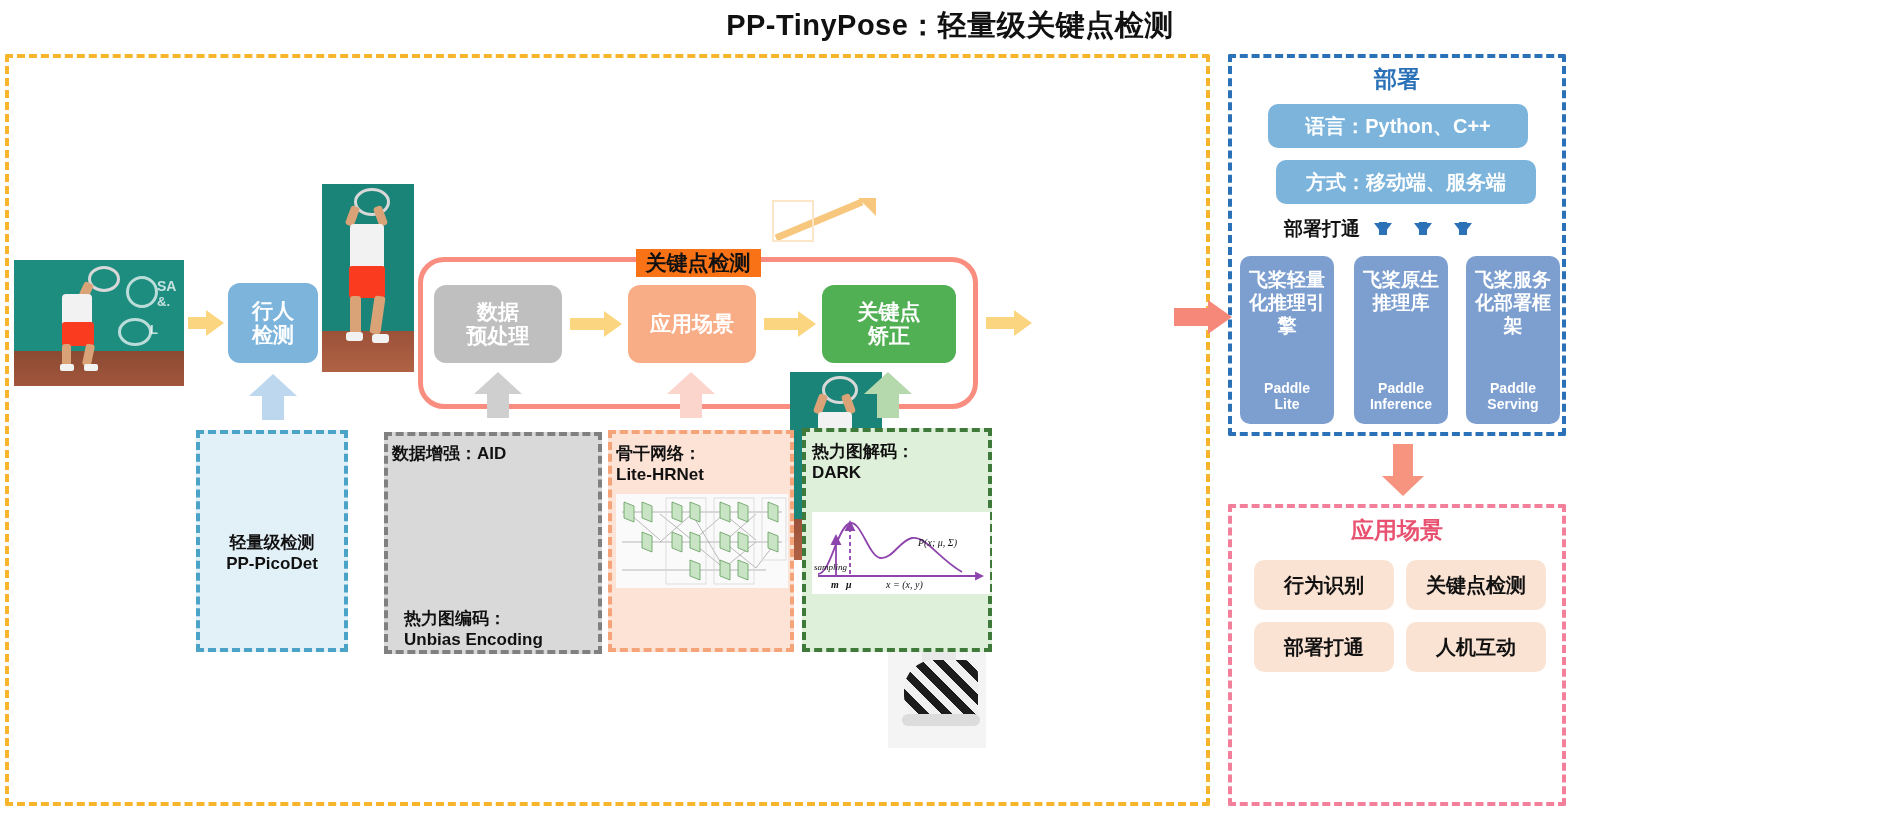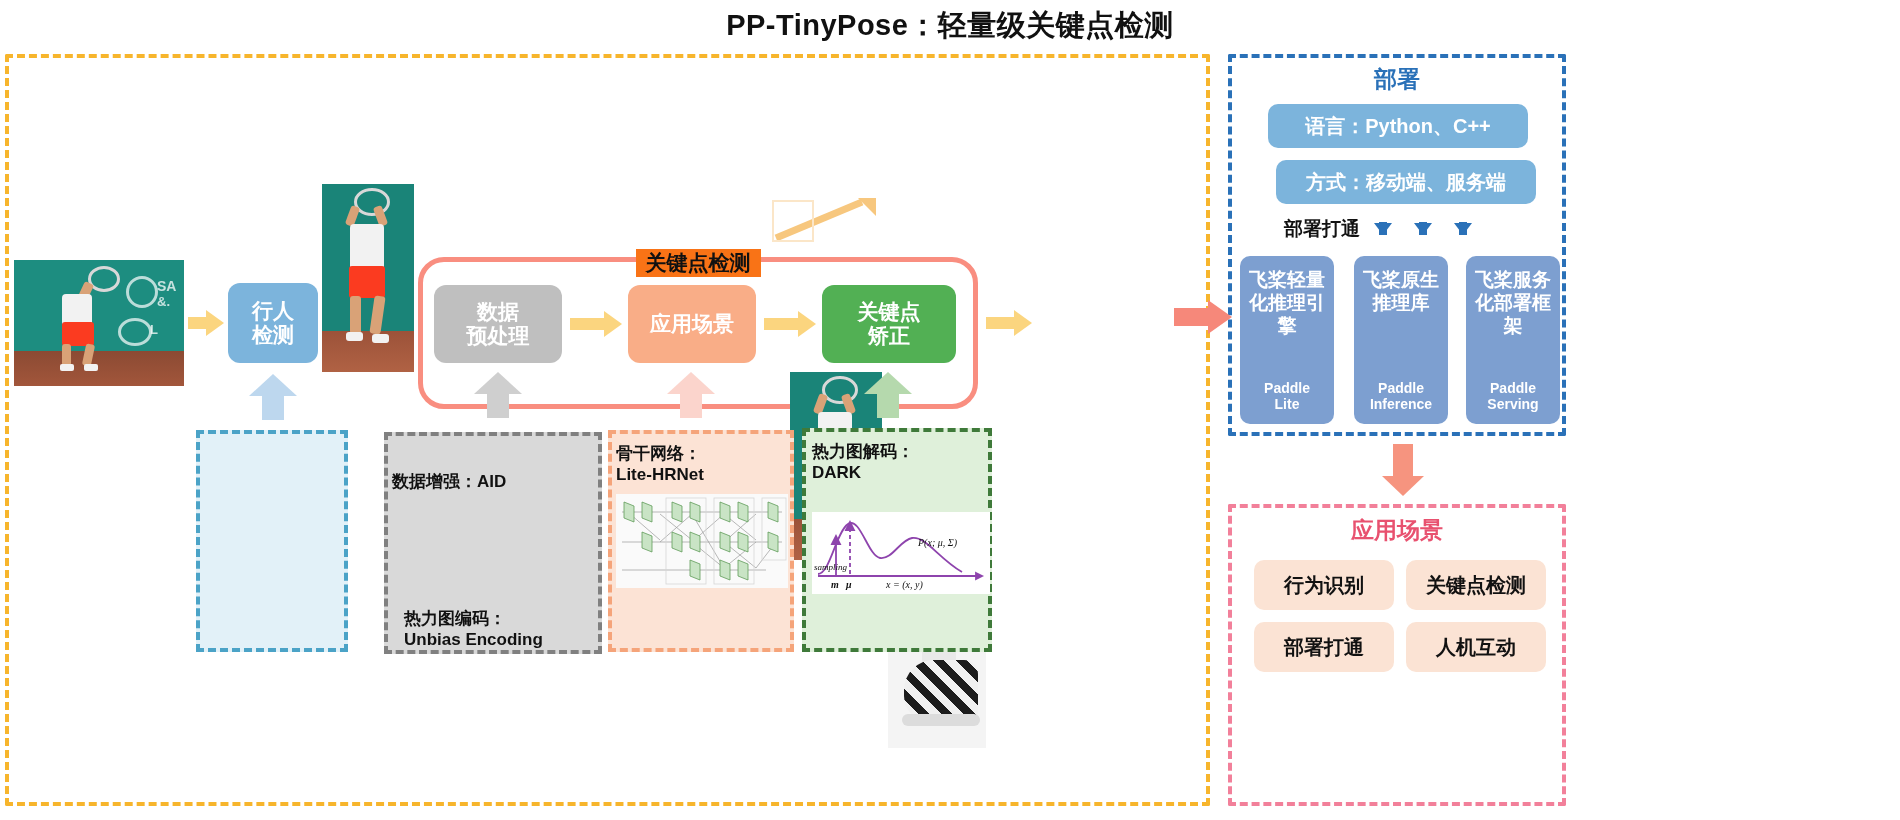--- a/index.html
+++ b/index.html
@@ -314,23 +314,27 @@
   <div class="abs uparrow up-pink" style="left:667px;top:372px;">
       <div class="tip"></div>
       <div class="stem"></div>
     </div>
   <div class="abs uparrow up-green" style="left:864px;top:372px;">
       <div class="tip"></div>
       <div class="stem"></div>
     </div>
 
   <div class="abs sub sub-blue"></div>
+  <div class="abs" style="left:196px;top:532px;width:152px;text-align:center;">
+    <div class="sub-label">轻量级检测</div>
+    <div class="sub-label">PP-PicoDet</div>
+  </div>
 
   <div class="abs sub sub-gray"></div>
-  <div class="abs sub-label" style="left:392px;top:443px;width:206px;margin-top:28px;">数据增强：AID</div>
+  <div class="abs sub-label" style="left:392px;top:443px;width:206px;">数据增强：AID</div>
 
   <div class="abs" style="left:404px;top:608px;width:206px;">
     <div class="sub-label">热力图编码：</div>
     <div class="sub-label">Unbias Encoding</div>
   </div>
 
   <div class="abs sub sub-orange"></div>
   <div class="abs" style="left:616px;top:443px;width:180px;">
     <div class="sub-label">骨干网络：</div>
     <div class="sub-label">Lite-HRNet</div>

